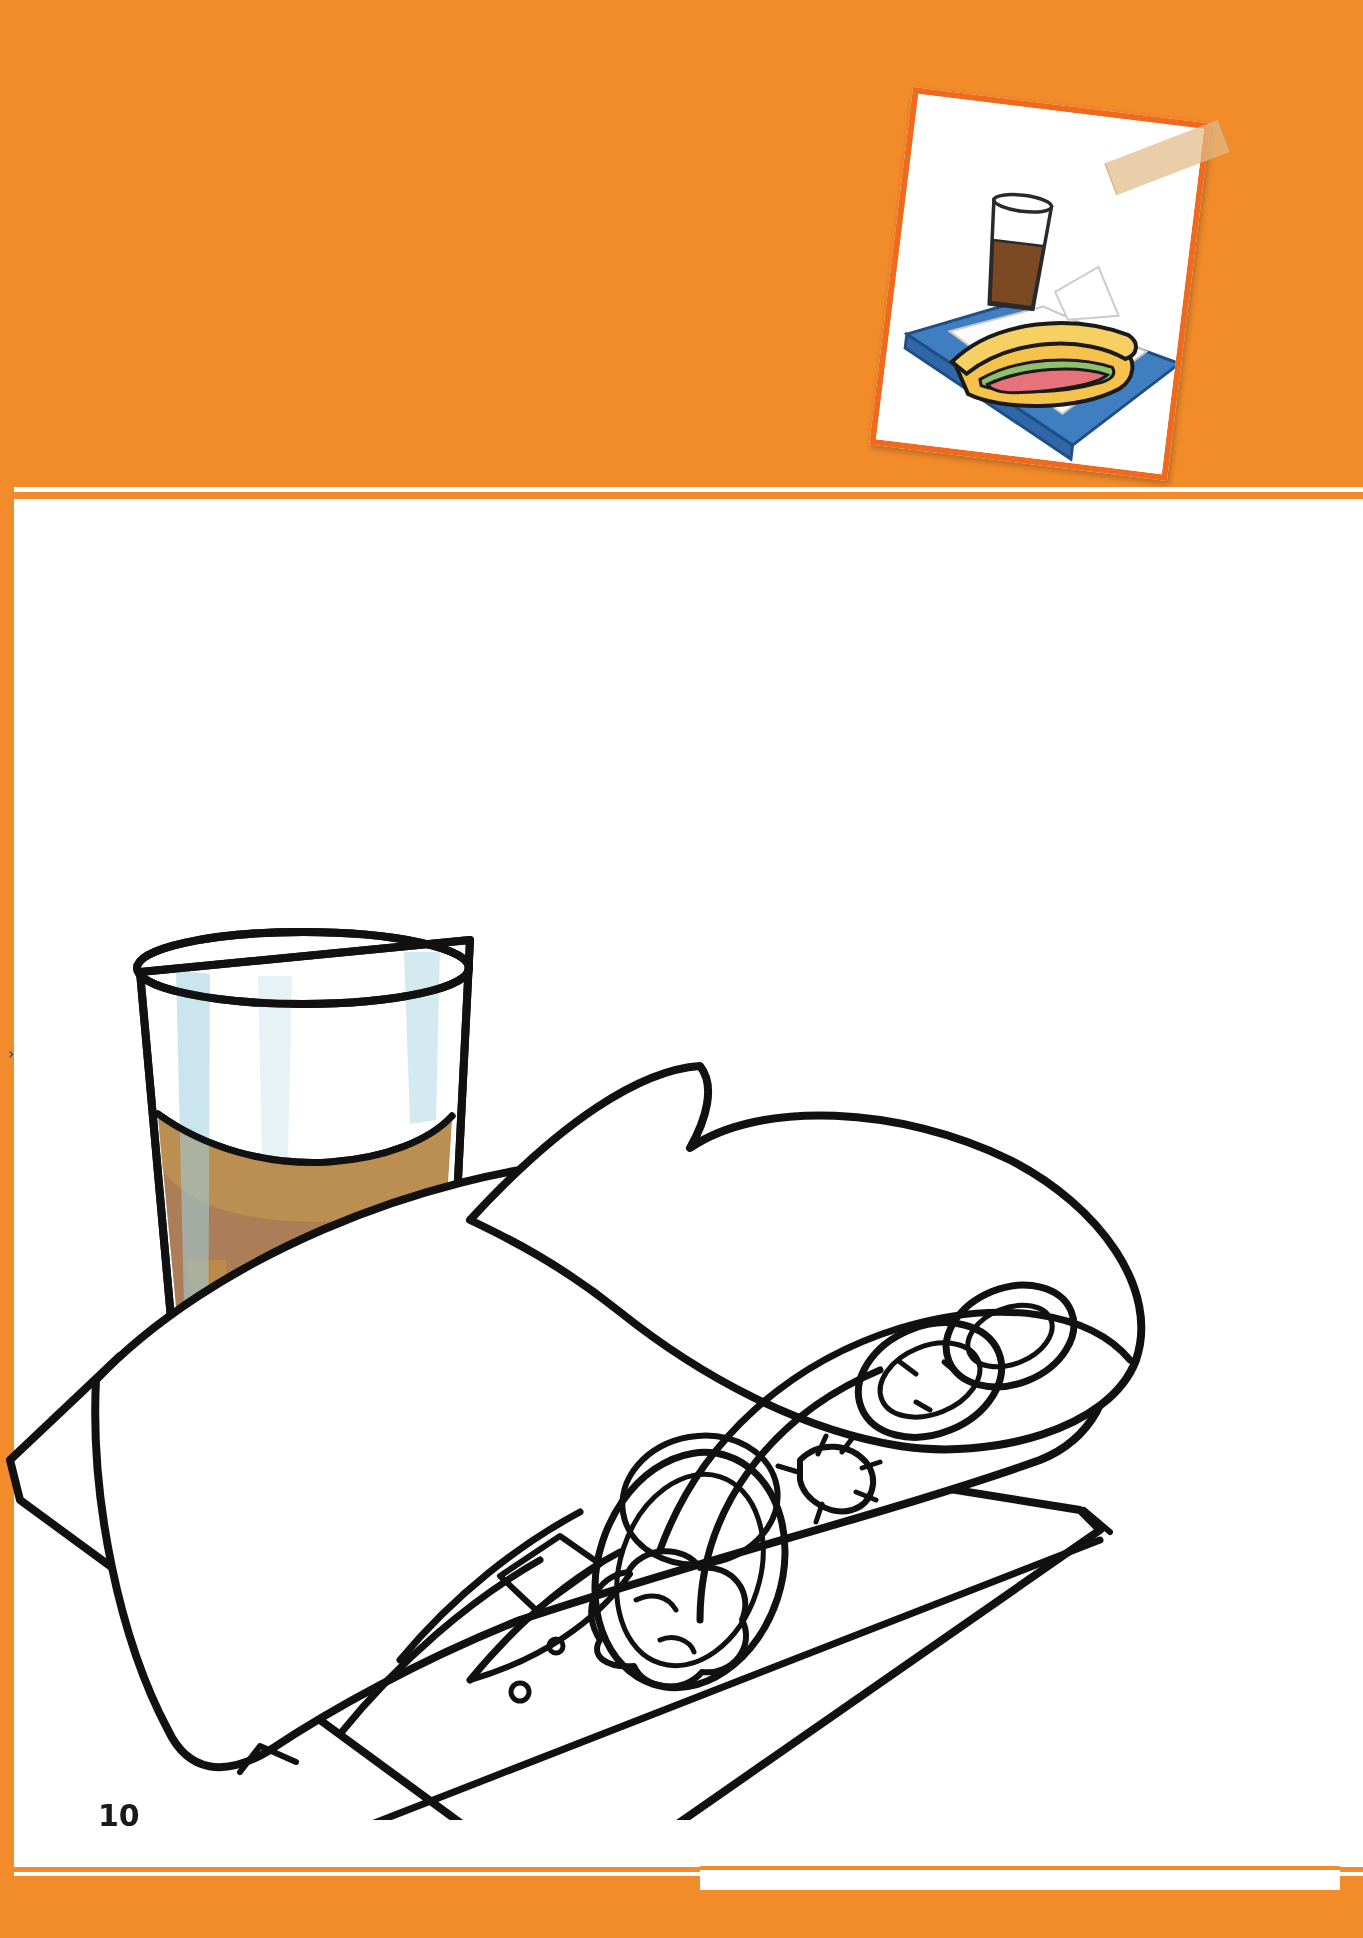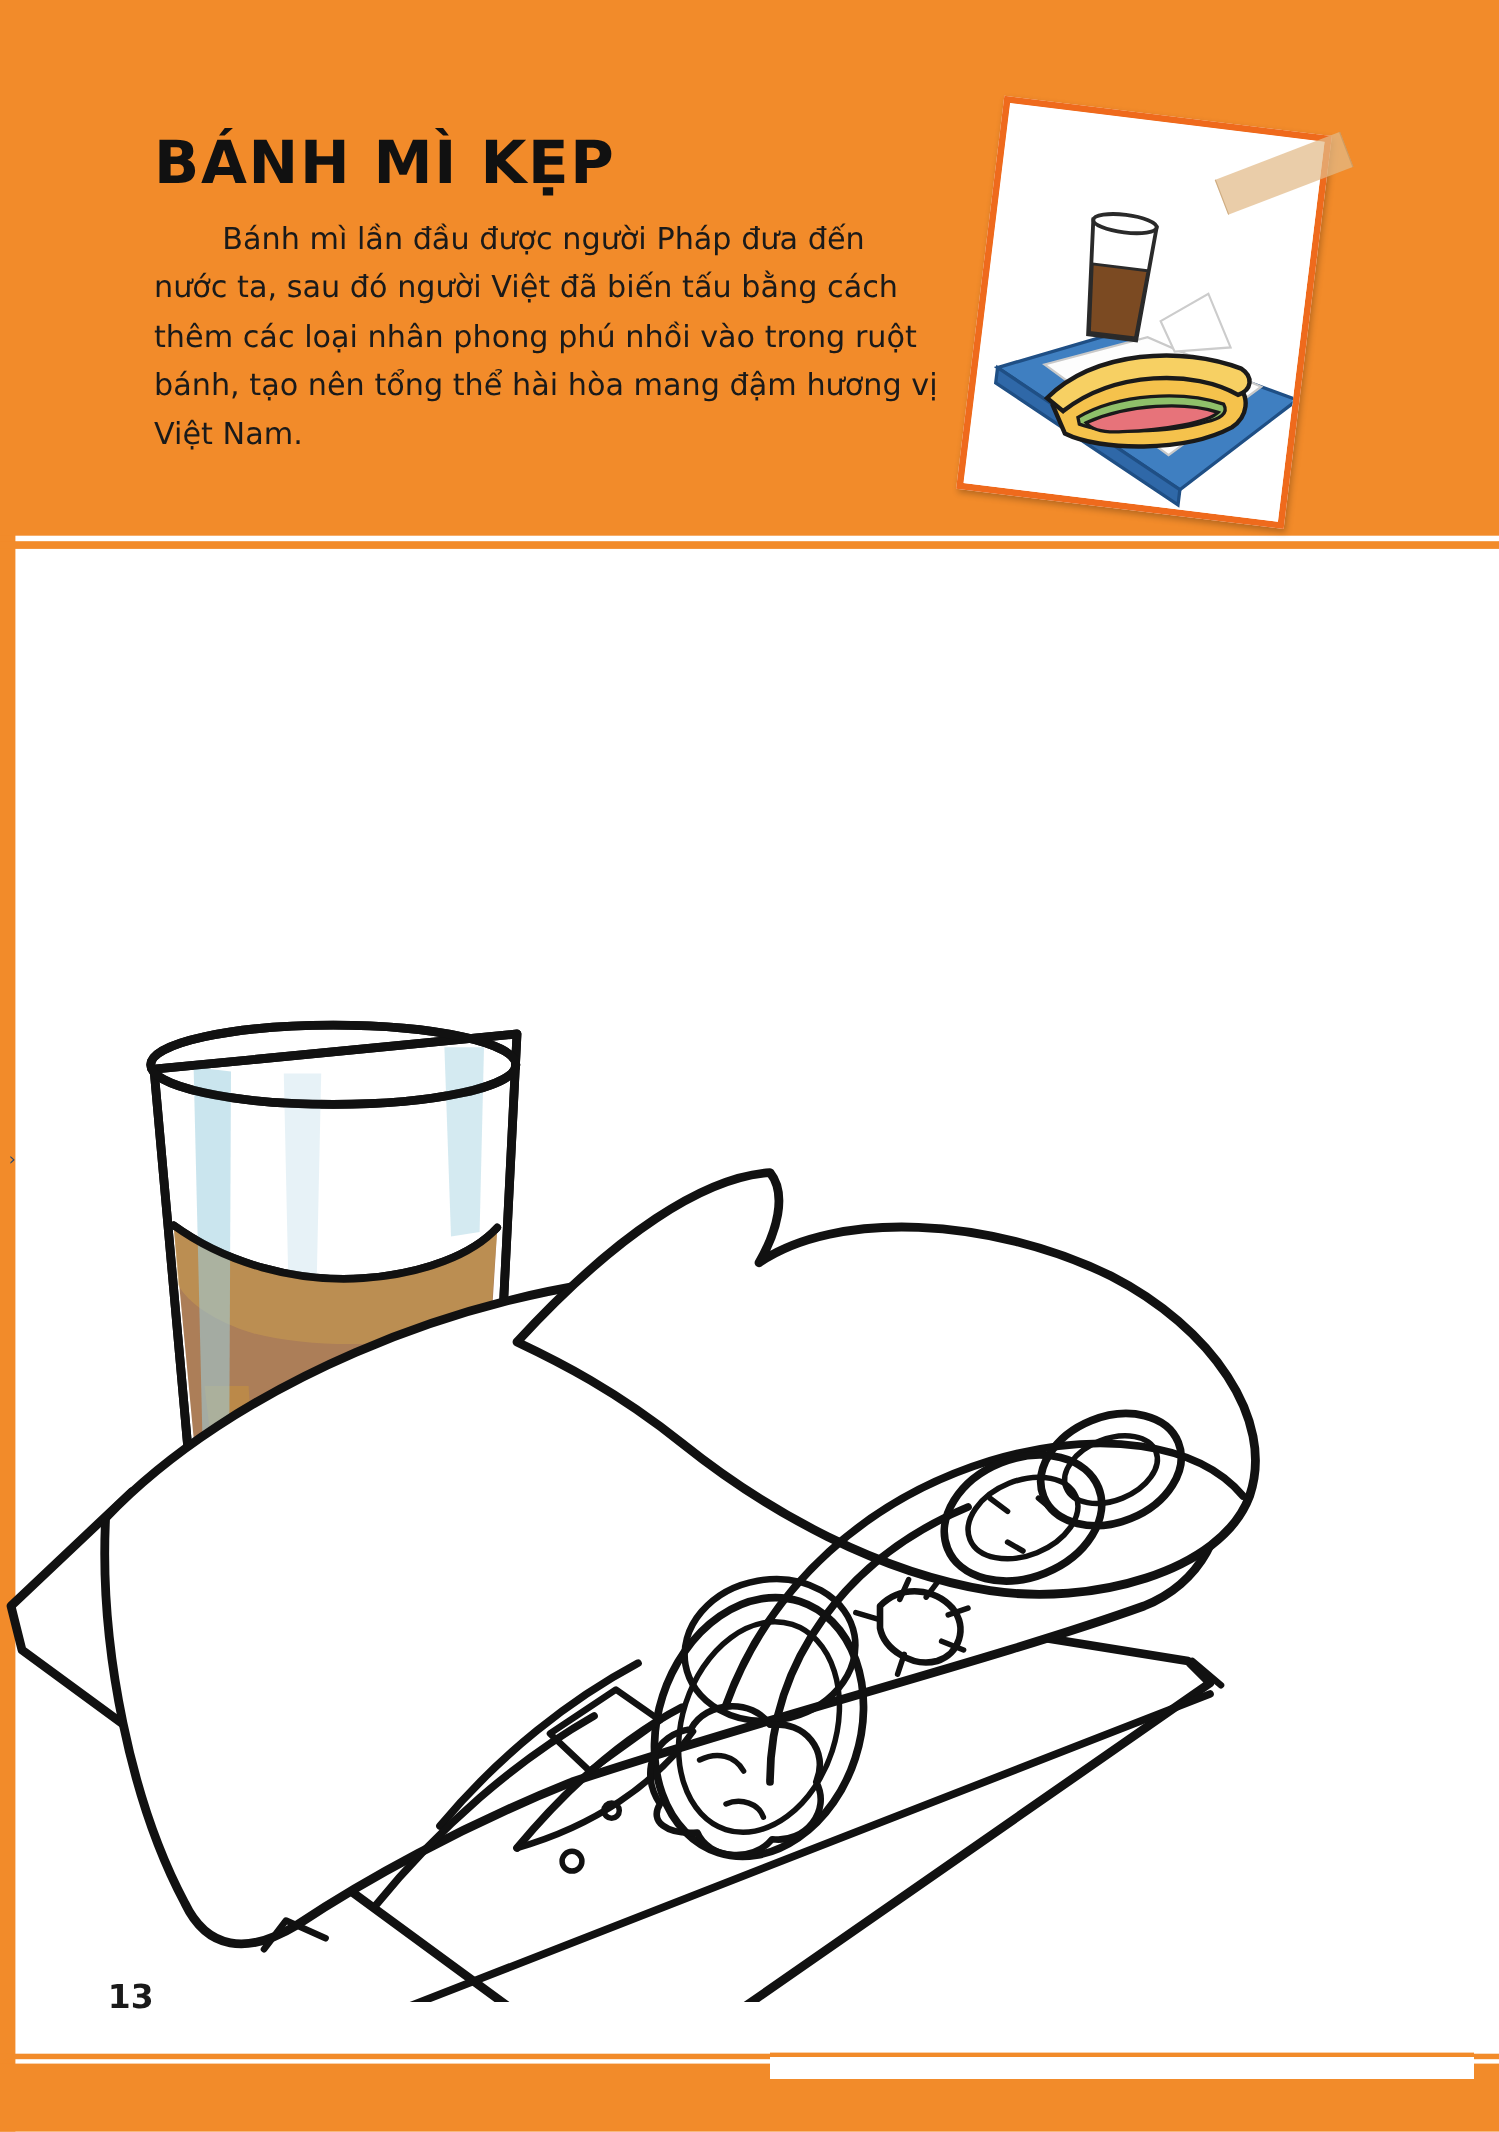--- a/index.html
+++ b/index.html
@@ -174,24 +174,20 @@
 </head>
 <body>
 
 <div class="page">
 
   <div class="spine"></div>
 
   <div class="header-band"></div>
   <div class="header-rule"></div>
 
-  <div class="text-block">
-    <h1 class="title">BÁNH MÌ KẸP</h1>
-    <p class="paragraph">Bánh mì lần đầu được người Pháp đưa đến nước ta, sau đó người Việt đã biến tấu bằng cách thêm các loại nhân phong phú nhồi vào trong ruột bánh, tạo nên tổng thể hài hòa mang đậm hương vị Việt Nam.</p>
-  </div>
 
   <div class="photo-wrap">
     <div class="tape"></div>
     <div class="photo-card">
       <div class="photo-inner">
         <svg viewBox="0 0 300 360" width="300" height="360" xmlns="http://www.w3.org/2000/svg">
           <rect x="0" y="0" width="300" height="360" fill="#ffffff"></rect>
 
           <path d="M18 240 L120 196 L292 236 L196 330 Z" fill="#3f7fc1" stroke="#1f4f85" stroke-width="3"></path>
           <path d="M18 240 L196 330 L196 344 L18 254 Z" fill="#2f68a8" stroke="#1f4f85" stroke-width="3"></path>
@@ -272,19 +268,19 @@
 
         <path d="M600 1140 C580 1110, 596 1076, 628 1072 C642 1046, 684 1044, 700 1068 C732 1064, 754 1092, 742 1120 C756 1146, 732 1176, 702 1172 C684 1194, 644 1190, 634 1166 C606 1168, 590 1156, 600 1140 Z" stroke-width="6"></path>
         <path d="M636 1100 C652 1092, 668 1096, 676 1110 M660 1140 C674 1134, 690 1140, 694 1152" stroke-width="5"></path>
 
         <path d="M240 1272 L260 1246 L296 1262" stroke-width="6"></path>
         <path d="M1084 1010 L1110 1032" stroke-width="6"></path>
       </g>
     </svg>
   </div>
 
-  <div class="page-number">13</div>
+  <div class="page-number">10</div>
 
   <div class="footer-line"></div>
   <div class="footer-band"></div>
   <div class="footer-notch"></div>
 
 </div>
 
 </body></html>

